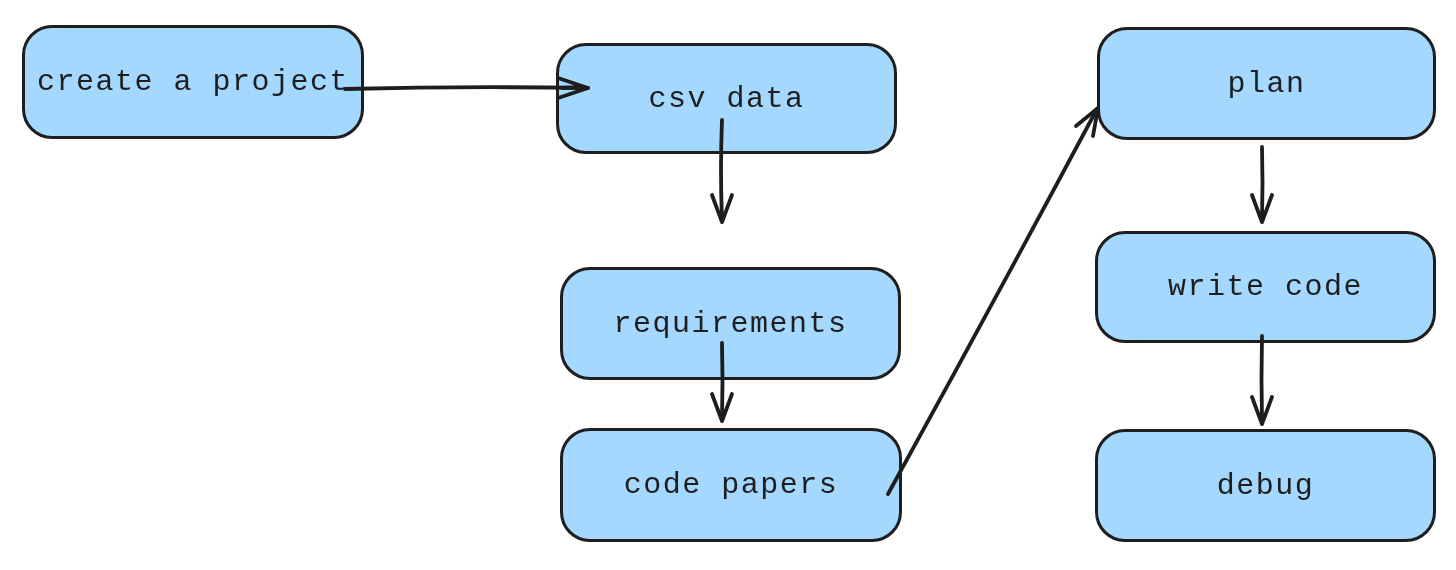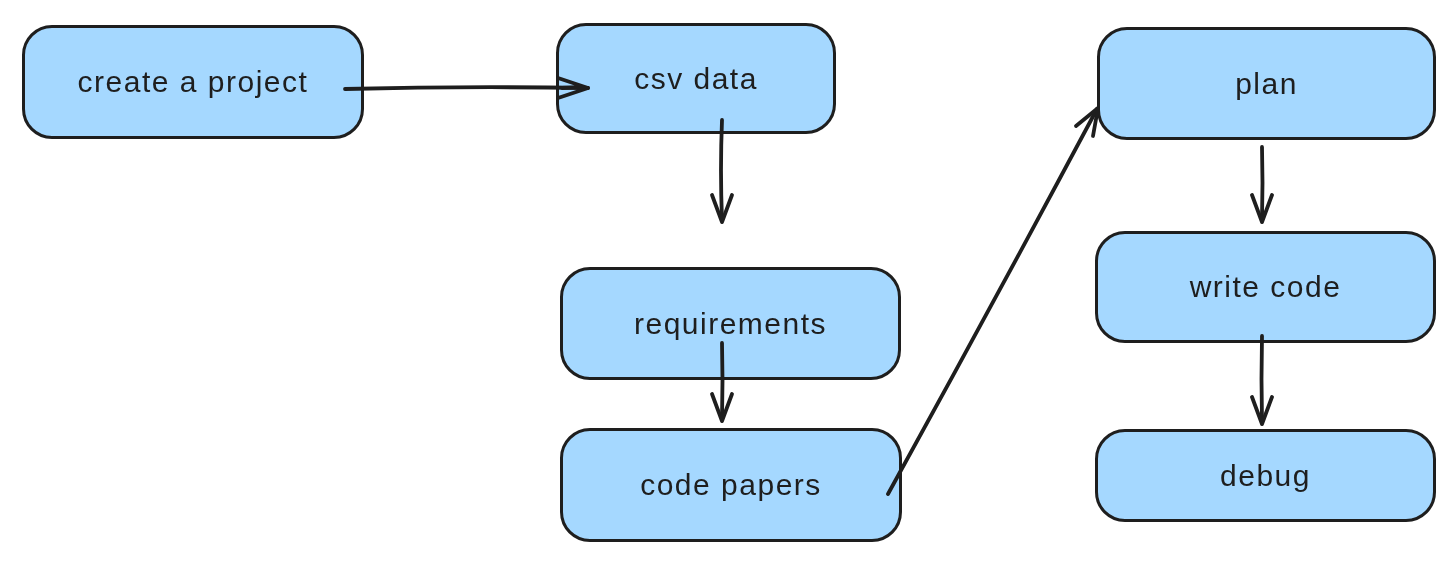--- a/index.html
+++ b/index.html
@@ -6,45 +6,45 @@
     margin: 0;
     padding: 0;
     background: #ffffff;
   }
   #canvas {
     position: relative;
     width: 1456px;
     height: 570px;
     background: var(--canvas-bg, #ffffff);
     overflow: hidden;
-    font-family: Liberation Sans, sans-serif;
+    font-family: Liberation Mono, monospace;
   }
   .node {
     position: absolute;
     box-sizing: border-box;
     background: var(--node-fill, #a5d8ff);
     border: 3.5px solid var(--node-stroke, #1e1e1e);
     border-radius: 30px;
     display: flex;
     align-items: center;
     justify-content: center;
     color: var(--node-stroke, #1e1e1e);
     font-size: 30px;
     letter-spacing: 1.5px;
     white-space: nowrap;
     z-index: 1;
   }
   
   #n-create  { left: 22px;   top: 25px;  width: 342px; height: 114px; }
-  #n-csv     { left: 556px;  top: 23px;  width: 280px; height: 111px; }
+  #n-csv     { left: 556px;  top: 43px;  width: 341px; height: 111px; }
   #n-req     { left: 560px;  top: 227px; width: 341px; height: 113px; margin-top: 40px; }
   #n-read    { left: 560px;  top: 428px; width: 342px; height: 114px; }
   #n-plan    { left: 1097px; top: 27px;  width: 339px; height: 113px; }
   #n-write   { left: 1095px; top: 231px; width: 341px; height: 112px; }
-  #n-debug   { left: 1095px; top: 429px; width: 341px; height: 93px; }
+  #n-debug   { left: 1095px; top: 429px; width: 341px; height: 113px; }
 
   #edges {
     position: absolute;
     left: 0; top: 0;
     width: 1456px;
     height: 570px;
     z-index: 2;
     pointer-events: none;
   }
   #edges path {

